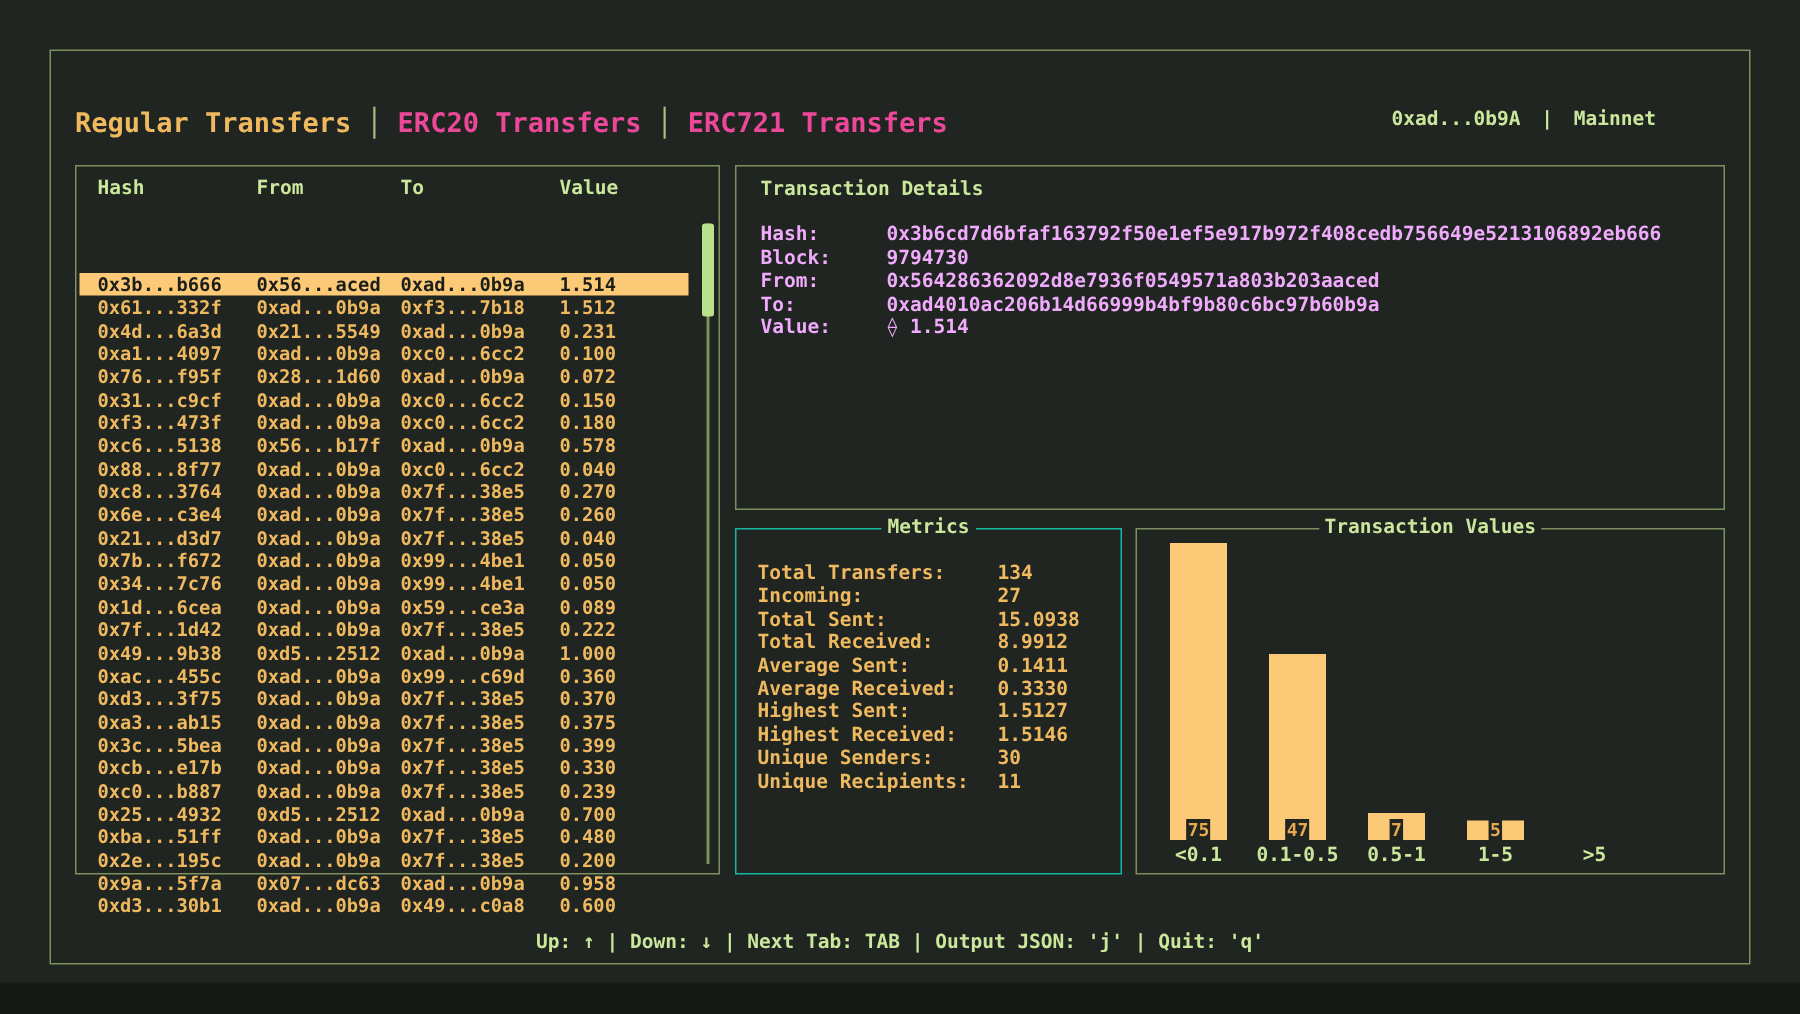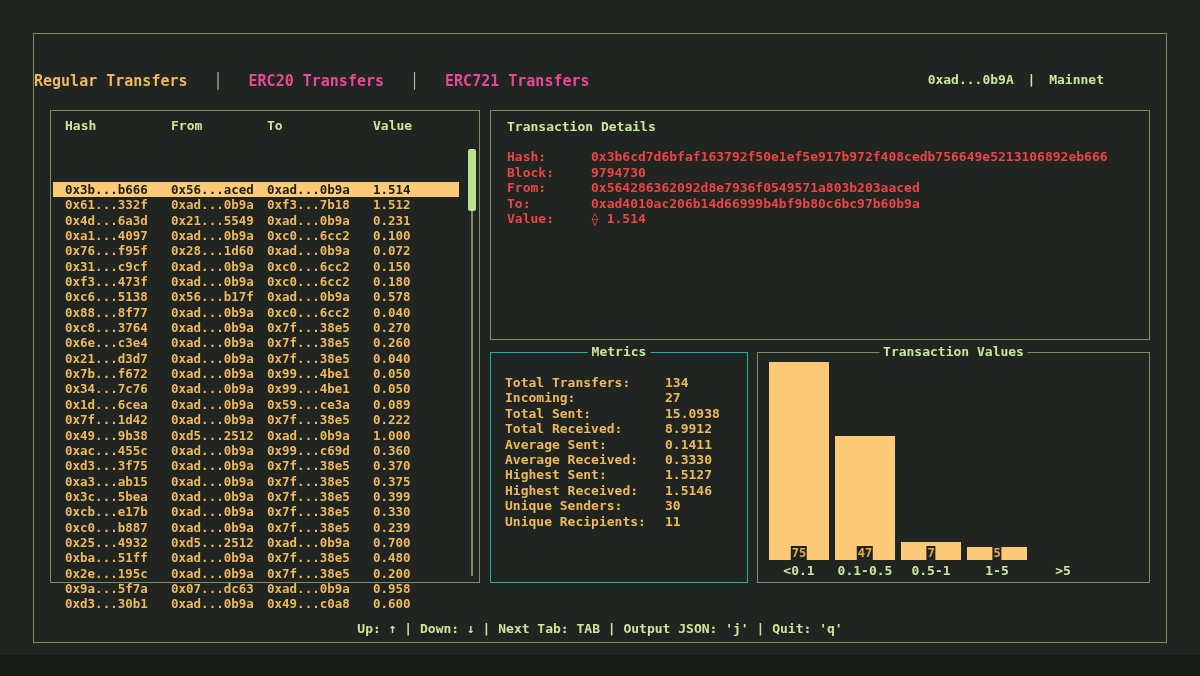--- a/index.html
+++ b/index.html
@@ -16,22 +16,22 @@
 
   .outer{
     position:absolute; left:33px; top:33px; width:1134px; height:610px;
     border:1px solid #7d9060;
   }
   .app-title{
     position:absolute; top:6px; left:0; right:0; text-align:center;
     font-size:13px; color:#cbe79c; letter-spacing:0.5px;
   }
   .tab-bar{
-    position:absolute; left:0; top:38px; display:flex; align-items:center; gap:26px;
-    font-size:15px;
+    position:absolute; left:16px; top:38px; display:flex; align-items:center; gap:10px;
+    font-size:18px;
   }
   .tab{ color:#ec4899; cursor:default; }
   .tab.active{ color:#eeb95f; }
   .tab-sep{ color:#aabf80; }
   .wallet-info{
     position:absolute; right:62px; top:38px; font-size:13px; color:#cbe79c;
   }
   .wallet-info span{ margin-left:6px; }
   .wallet-info span:first-child{ margin-left:0; }
 
@@ -63,21 +63,21 @@
 
   
   .details-panel{
     position:absolute; left:456px; top:76px; width:660px; height:230px;
     border:1px solid #7d9060;
   }
   .details-title{ position:absolute; left:16px; top:8px; font-size:13px; color:#cbe79c; }
   .details-fields{ position:absolute; left:16px; top:38px; right:8px; }
   .d-row{
     display:grid; grid-template-columns:84px auto;
-    height:15.5px; line-height:15.6px; font-size:13px; color:#ef4444; white-space:nowrap;
+    height:15.5px; line-height:15.6px; font-size:13px; color:#f0abfc; white-space:nowrap;
   }
 
   
   .metrics-panel{
     position:absolute; left:456px; top:318px; width:258px; height:231px;
     border:1px solid #14b8a6;
   }
   .boxed-title{
     position:absolute; top:-9px; left:50%; transform:translateX(-50%);
     background:#212521; padding:0 4px; font-size:13px; color:#cbe79c; white-space:nowrap;
@@ -94,21 +94,21 @@
     border:1px solid #7d9060;
   }
   .bars{
     position:absolute; left:8px; bottom:22px; height:199px;
     display:flex; align-items:flex-end;
   }
   .bar-slot{
     width:66px; height:100%; position:relative;
     display:flex; align-items:flex-end; justify-content:center;
   }
-  .bar{ width:60px; background:#fcc977; position:relative; }
+  .bar{ width:38px; background:#fcc977; position:relative; }
   .bar-value{
     position:absolute; bottom:0; left:50%; transform:translateX(-50%);
     background:#212521; color:#e8a94a; font-size:12px; line-height:14px; padding:0 1px;
     white-space:nowrap;
   }
   .xlabels{ position:absolute; left:8px; bottom:4px; display:flex; }
   .xlabel{ width:66px; text-align:center; font-size:13px; color:#cbe79c; white-space:nowrap; }
 
   .statusbar{
     position:absolute; left:0; right:0; bottom:6px; text-align:center;

